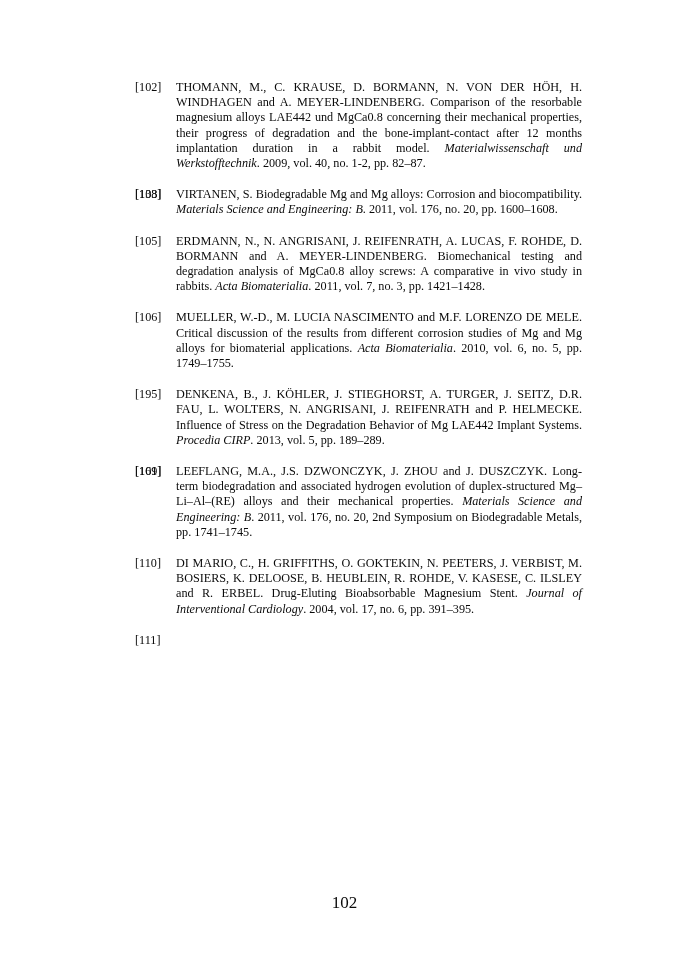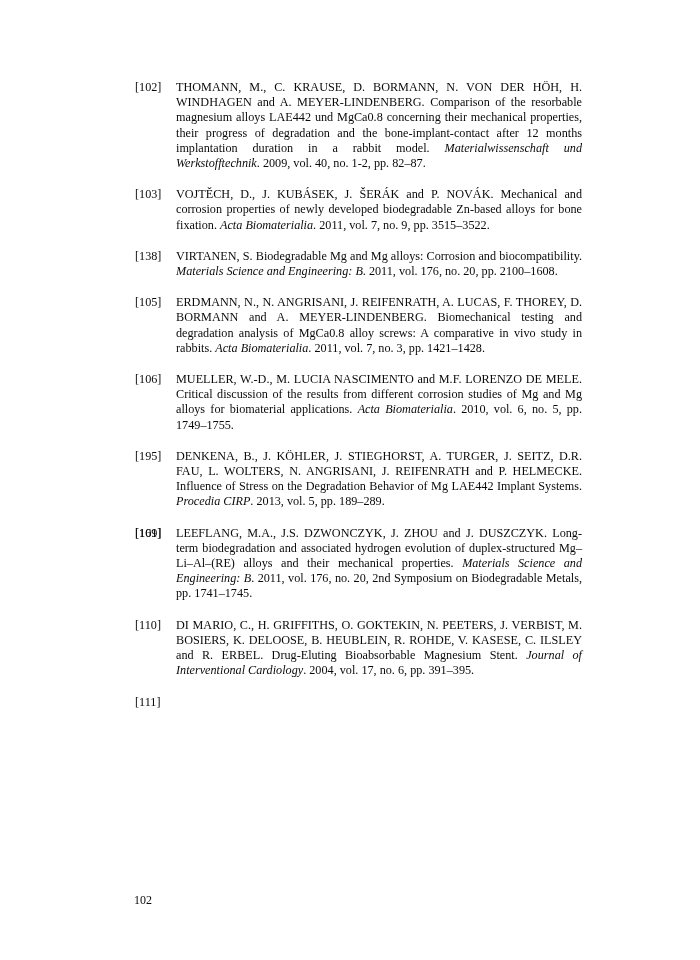--- a/index.html
+++ b/index.html
@@ -32,36 +32,36 @@
     text-justify: inter-word;
   }
   .ref-num {
     position: absolute;
     left: 0;
     top: 0;
   }
   .page-number {
     position: absolute;
     top: 893px;
-    left: 134px;
+    left: 121px;
     width: 447px;
-    text-align: left;
-    font-size: 12px;
+    text-align: center;
+    font-size: 17px;
   }
   i { font-style: italic; }
 </style>
 </head>
 <body>
 
 <div class="page">
   <div class="refs">
       <div class="ref"><span class="ref-num">[102]</span><span><span>THOMANN, M., C. KRAUSE, D. BORMANN, N. VON DER HÖH, H. WINDHAGEN and A. MEYER-LINDENBERG. Comparison of the resorbable magnesium alloys LAE442 und MgCa0.8 concerning their mechanical properties, their progress of degradation and the bone-implant-contact after 12 months implantation duration in a rabbit model. </span><i>Materialwissenschaft und Werkstofftechnik</i><span>. 2009, vol. 40, no. 1-2, pp. 82–87.</span></span></div>
-      <div class="ref"><span class="ref-num">[103]</span><span><span>VOJTĚCH, D., J. KUBÁSEK, J. ŠERÁK and P. NOVÁK. Mechanical and corrosion properties of newly developed biodegradable Zn-based alloys for bone fixation. </span><i>Acta Biomaterialia</i><span>. 2011, vol. 7, no. 9, pp. 3515–3522.</span></span></div>
-      <div class="ref"><span class="ref-num">[138]</span><span><span>VIRTANEN, S. Biodegradable Mg and Mg alloys: Corrosion and biocompatibility. </span><i>Materials Science and Engineering: B</i><span>. 2011, vol. 176, no. 20, pp. 2100–1608.</span></span></div>
-      <div class="ref"><span class="ref-num">[105]</span><span><span>ERDMANN, N., N. ANGRISANI, J. REIFENRATH, A. LUCAS, F. THOREY, D. BORMANN and A. MEYER-LINDENBERG. Biomechanical testing and degradation analysis of MgCa0.8 alloy screws: A comparative in vivo study in rabbits. </span><i>Acta Biomaterialia</i><span>. 2011, vol. 7, no. 3, pp. 1421–1428.</span></span></div>
+      <div class="ref"><span class="ref-num">[103]</span></div>
+      <div class="ref"><span class="ref-num">[138]</span><span><span>VIRTANEN, S. Biodegradable Mg and Mg alloys: Corrosion and biocompatibility. </span><i>Materials Science and Engineering: B</i><span>. 2011, vol. 176, no. 20, pp. 1600–1608.</span></span></div>
+      <div class="ref"><span class="ref-num">[105]</span><span><span>ERDMANN, N., N. ANGRISANI, J. REIFENRATH, A. LUCAS, F. ROHDE, D. BORMANN and A. MEYER-LINDENBERG. Biomechanical testing and degradation analysis of MgCa0.8 alloy screws: A comparative in vivo study in rabbits. </span><i>Acta Biomaterialia</i><span>. 2011, vol. 7, no. 3, pp. 1421–1428.</span></span></div>
       <div class="ref"><span class="ref-num">[106]</span><span><span>MUELLER, W.-D., M. LUCIA NASCIMENTO and M.F. LORENZO DE MELE. Critical discussion of the results from different corrosion studies of Mg and Mg alloys for biomaterial applications. </span><i>Acta Biomaterialia</i><span>. 2010, vol. 6, no. 5, pp. 1749–1755.</span></span></div>
       <div class="ref"><span class="ref-num">[195]</span><span><span>DENKENA, B., J. KÖHLER, J. STIEGHORST, A. TURGER, J. SEITZ, D.R. FAU, L. WOLTERS, N. ANGRISANI, J. REIFENRATH and P. HELMECKE. Influence of Stress on the Degradation Behavior of Mg LAE442 Implant Systems. </span><i>Procedia CIRP</i><span>. 2013, vol. 5, pp. 189–289.</span></span></div>
       <div class="ref"><span class="ref-num">[161]</span></div>
       <div class="ref"><span class="ref-num">[109]</span><span><span>LEEFLANG, M.A., J.S. DZWONCZYK, J. ZHOU and J. DUSZCZYK. Long-term biodegradation and associated hydrogen evolution of duplex-structured Mg–Li–Al–(RE) alloys and their mechanical properties. </span><i>Materials Science and Engineering: B</i><span>. 2011, vol. 176, no. 20, 2nd Symposium on Biodegradable Metals, pp. 1741–1745.</span></span></div>
       <div class="ref"><span class="ref-num">[110]</span><span><span>DI MARIO, C., H. GRIFFITHS, O. GOKTEKIN, N. PEETERS, J. VERBIST, M. BOSIERS, K. DELOOSE, B. HEUBLEIN, R. ROHDE, V. KASESE, C. ILSLEY and R. ERBEL. Drug-Eluting Bioabsorbable Magnesium Stent. </span><i>Journal of Interventional Cardiology</i><span>. 2004, vol. 17, no. 6, pp. 391–395.</span></span></div>
       <div class="ref"><span class="ref-num">[111]</span></div>
     </div>
   <div class="page-number">102</div>
 </div>
 

